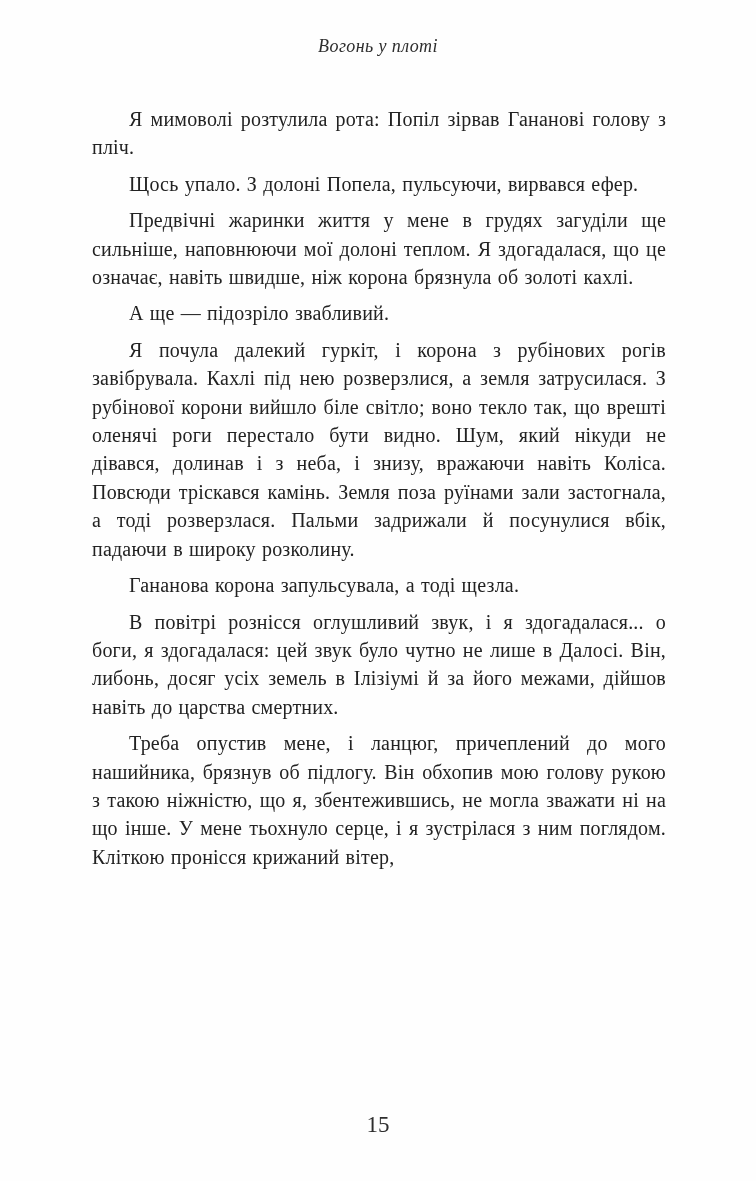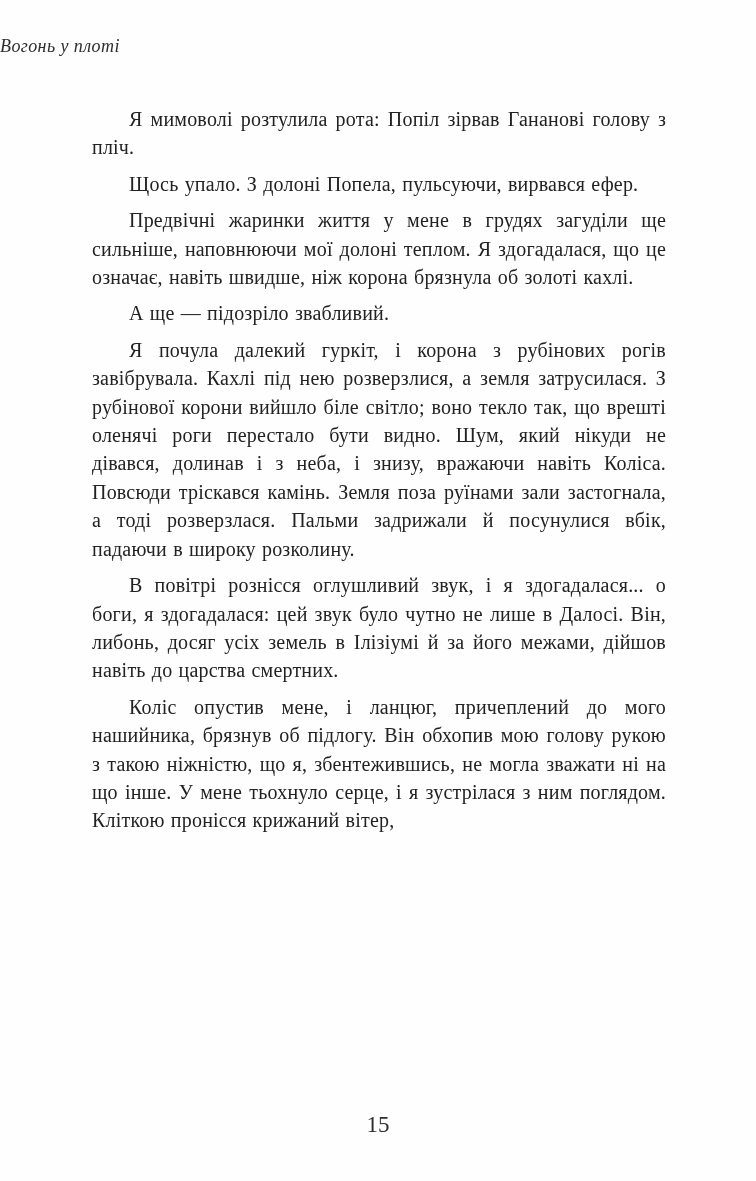--- a/index.html
+++ b/index.html
@@ -14,21 +14,21 @@
     background: #fefefe;
     font-family: "Liberation Serif", "DejaVu Serif", serif;
     color: #222222;
     overflow: hidden;
   }
   .running-head {
     position: absolute;
     top: 36px;
     left: 0;
     width: 100%;
-    text-align: left;
+    text-align: center;
     font-style: italic;
     font-size: 18px;
     letter-spacing: 0.4px;
     color: #2e2e2e;
   }
   .body-text {
     position: absolute;
     top: 97px;
     left: 84px;
     width: 590px;
@@ -59,19 +59,20 @@
 <div class="page">
 
   <div class="running-head">Вогонь у плоті</div>
 
   <div class="body-text">
     <p>Я мимоволі розтулила рота: Попіл зірвав Гананові голову з пліч.</p>
     <p>Щось упало. З долоні Попела, пульсуючи, вирвався ефер.</p>
     <p>Предвічні жаринки життя у мене в грудях загуділи ще сильніше, наповнюючи мої долоні теплом. Я здогадалася, що це означає, навіть швидше, ніж корона брязнула об золоті кахлі.</p>
     <p>А ще — підозріло звабливий.</p>
     <p>Я почула далекий гуркіт, і корона з рубінових рогів завібрувала. Кахлі під нею розверзлися, а земля затрусилася. З рубінової корони вийшло біле світло; воно текло так, що врешті оленячі роги перестало бути видно. Шум, який нікуди не дівався, долинав і з неба, і знизу, вражаючи навіть Коліса. Повсюди тріскався камінь. Земля поза руїнами зали застогнала, а тоді розверзлася. Пальми задрижали й посунулися вбік, падаючи в широку розколину.</p>
+    <p>Гананова корона запульсувала, а тоді щезла.</p>
     <p>В повітрі рознісся оглушливий звук, і я здогадалася... о боги, я здогадалася: цей звук було чутно не лише в Далосі. Він, либонь, досяг усіх земель в Ілізіумі й за його межами, дійшов навіть до царства смертних.</p>
-    <p>Коліс опустив мене, і ланцюг, причеплений до мого нашийника, брязнув об підлогу. Він обхопив мою голову рукою з такою ніжністю, що я, збентежившись, не могла зважати ні на що інше. У мене тьохнуло серце, і я зустрілася з ним поглядом. Кліткою пронісся крижаний вітер,</p>
+    <p>Треба опустив мене, і ланцюг, причеплений до мого нашийника, брязнув об підлогу. Він обхопив мою голову рукою з такою ніжністю, що я, збентежившись, не могла зважати ні на що інше. У мене тьохнуло серце, і я зустрілася з ним поглядом. Кліткою пронісся крижаний вітер,</p>
   </div>
 
   <div class="page-number">15</div>
 
 </div>
 
 </body></html>

